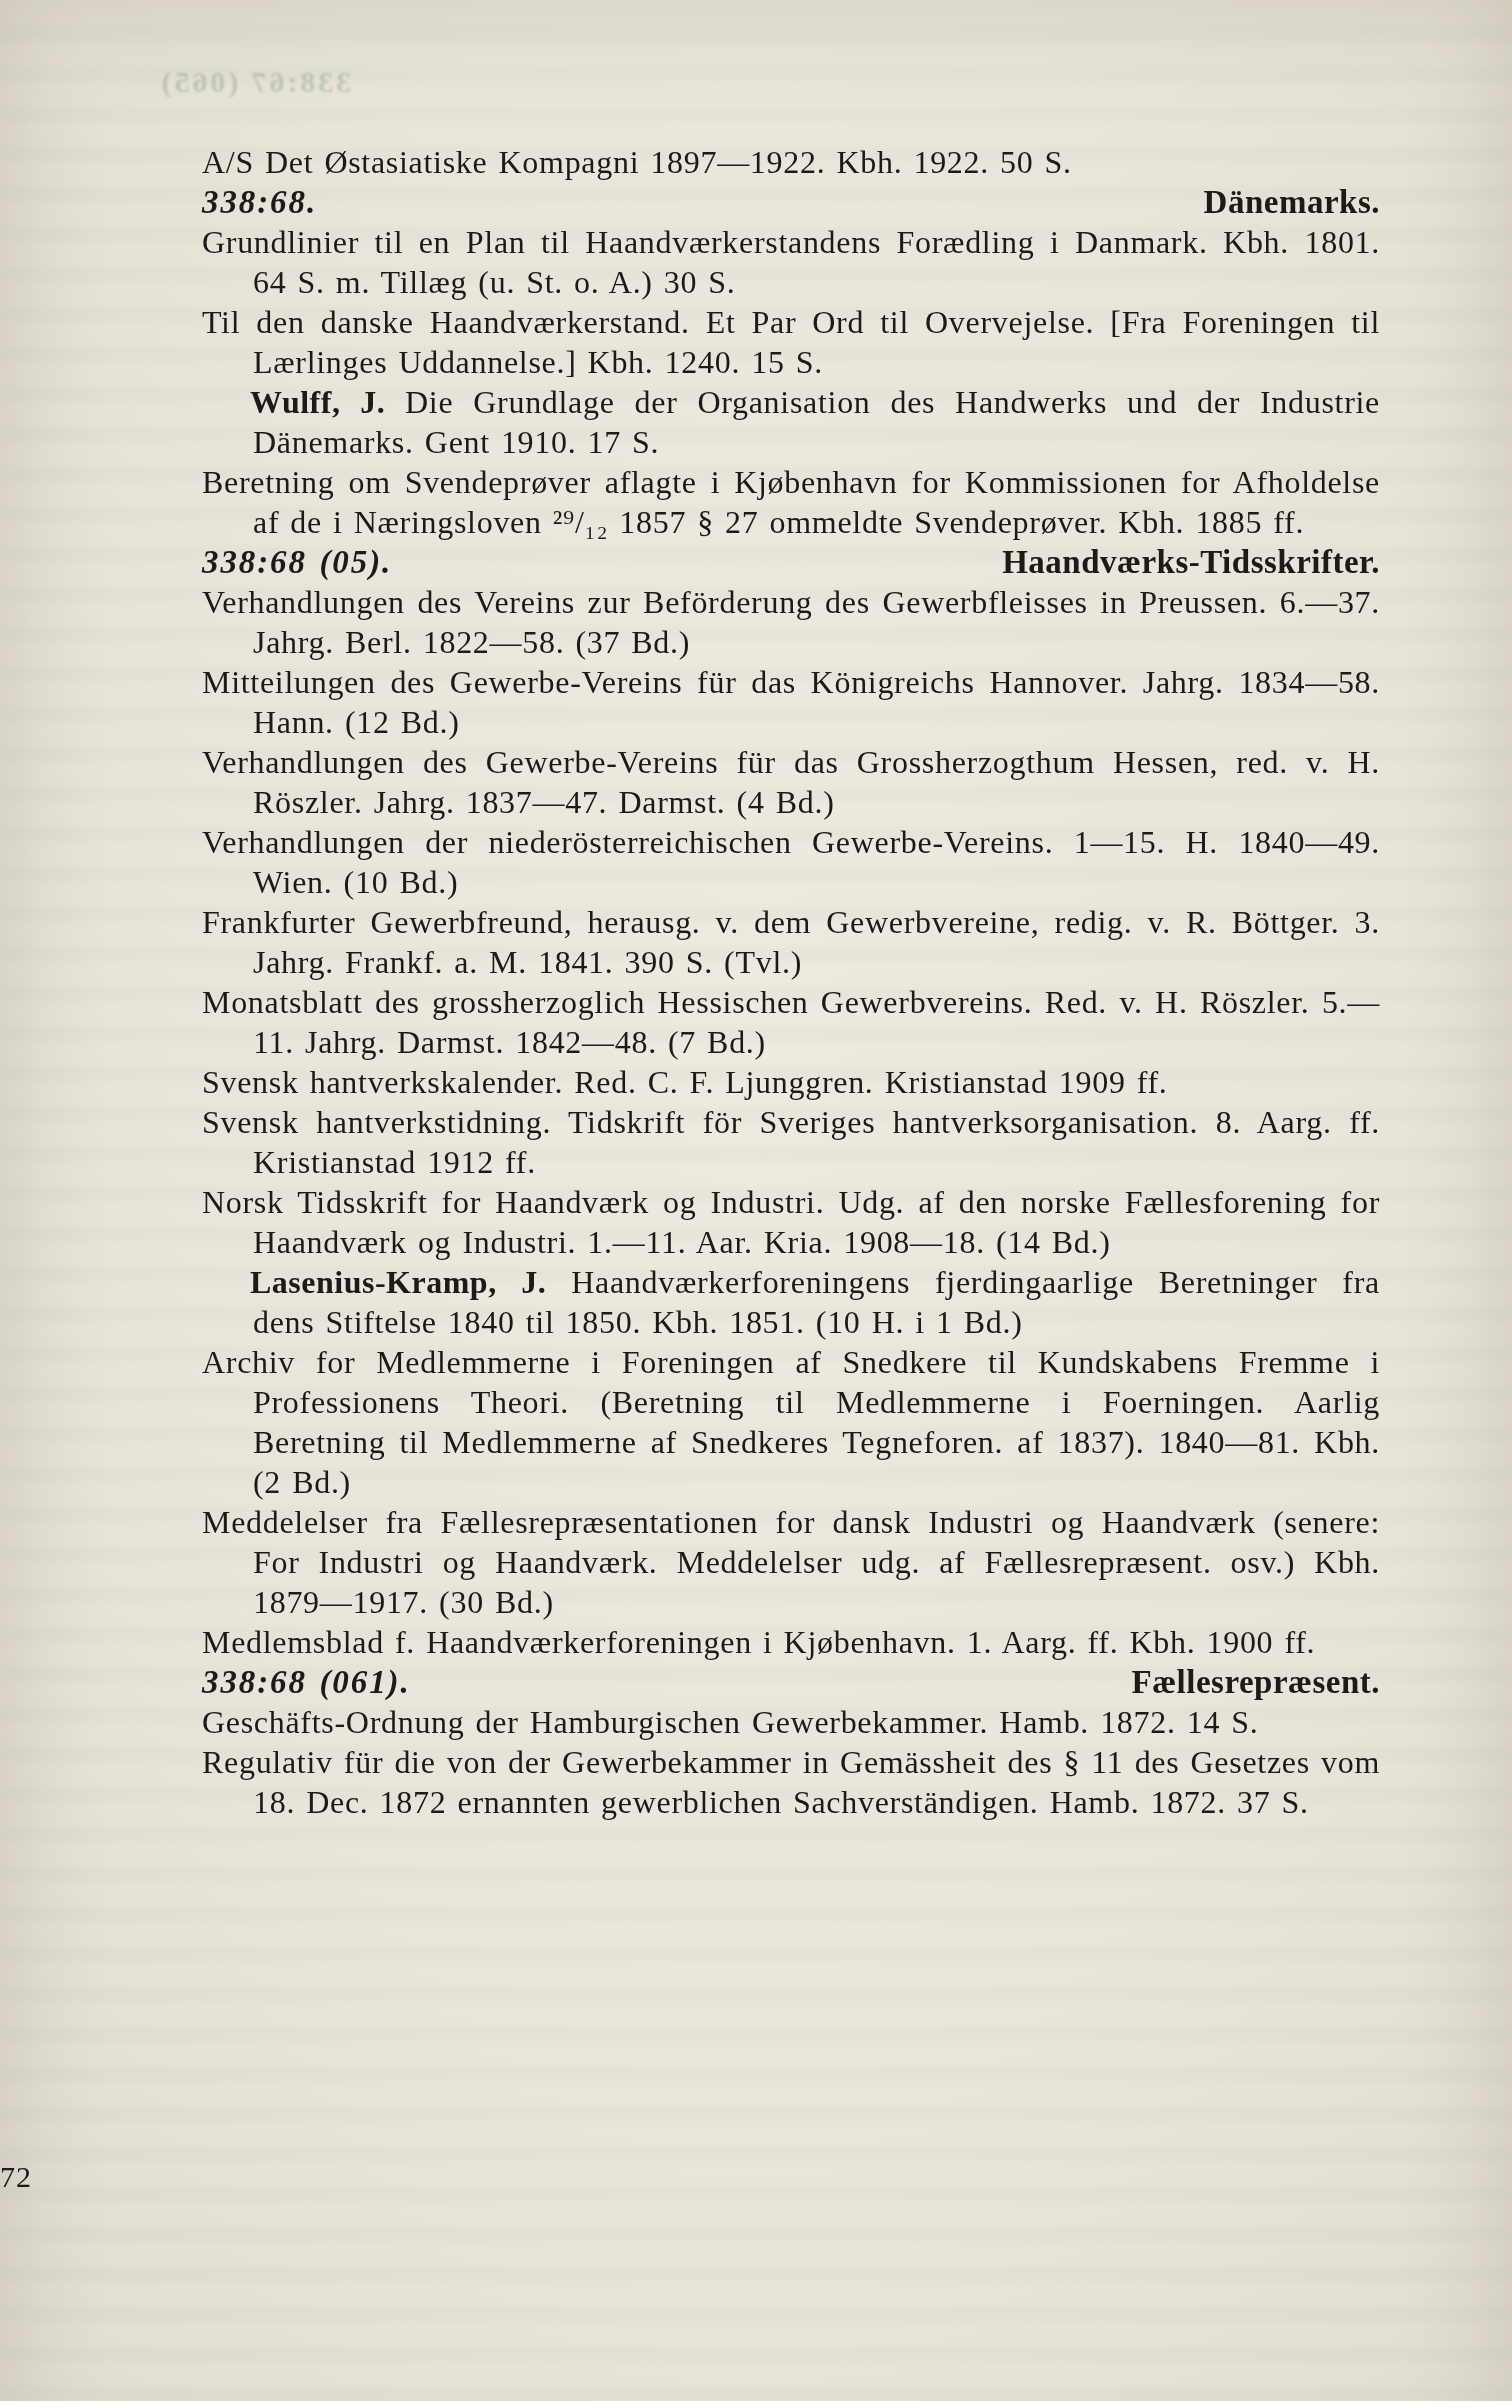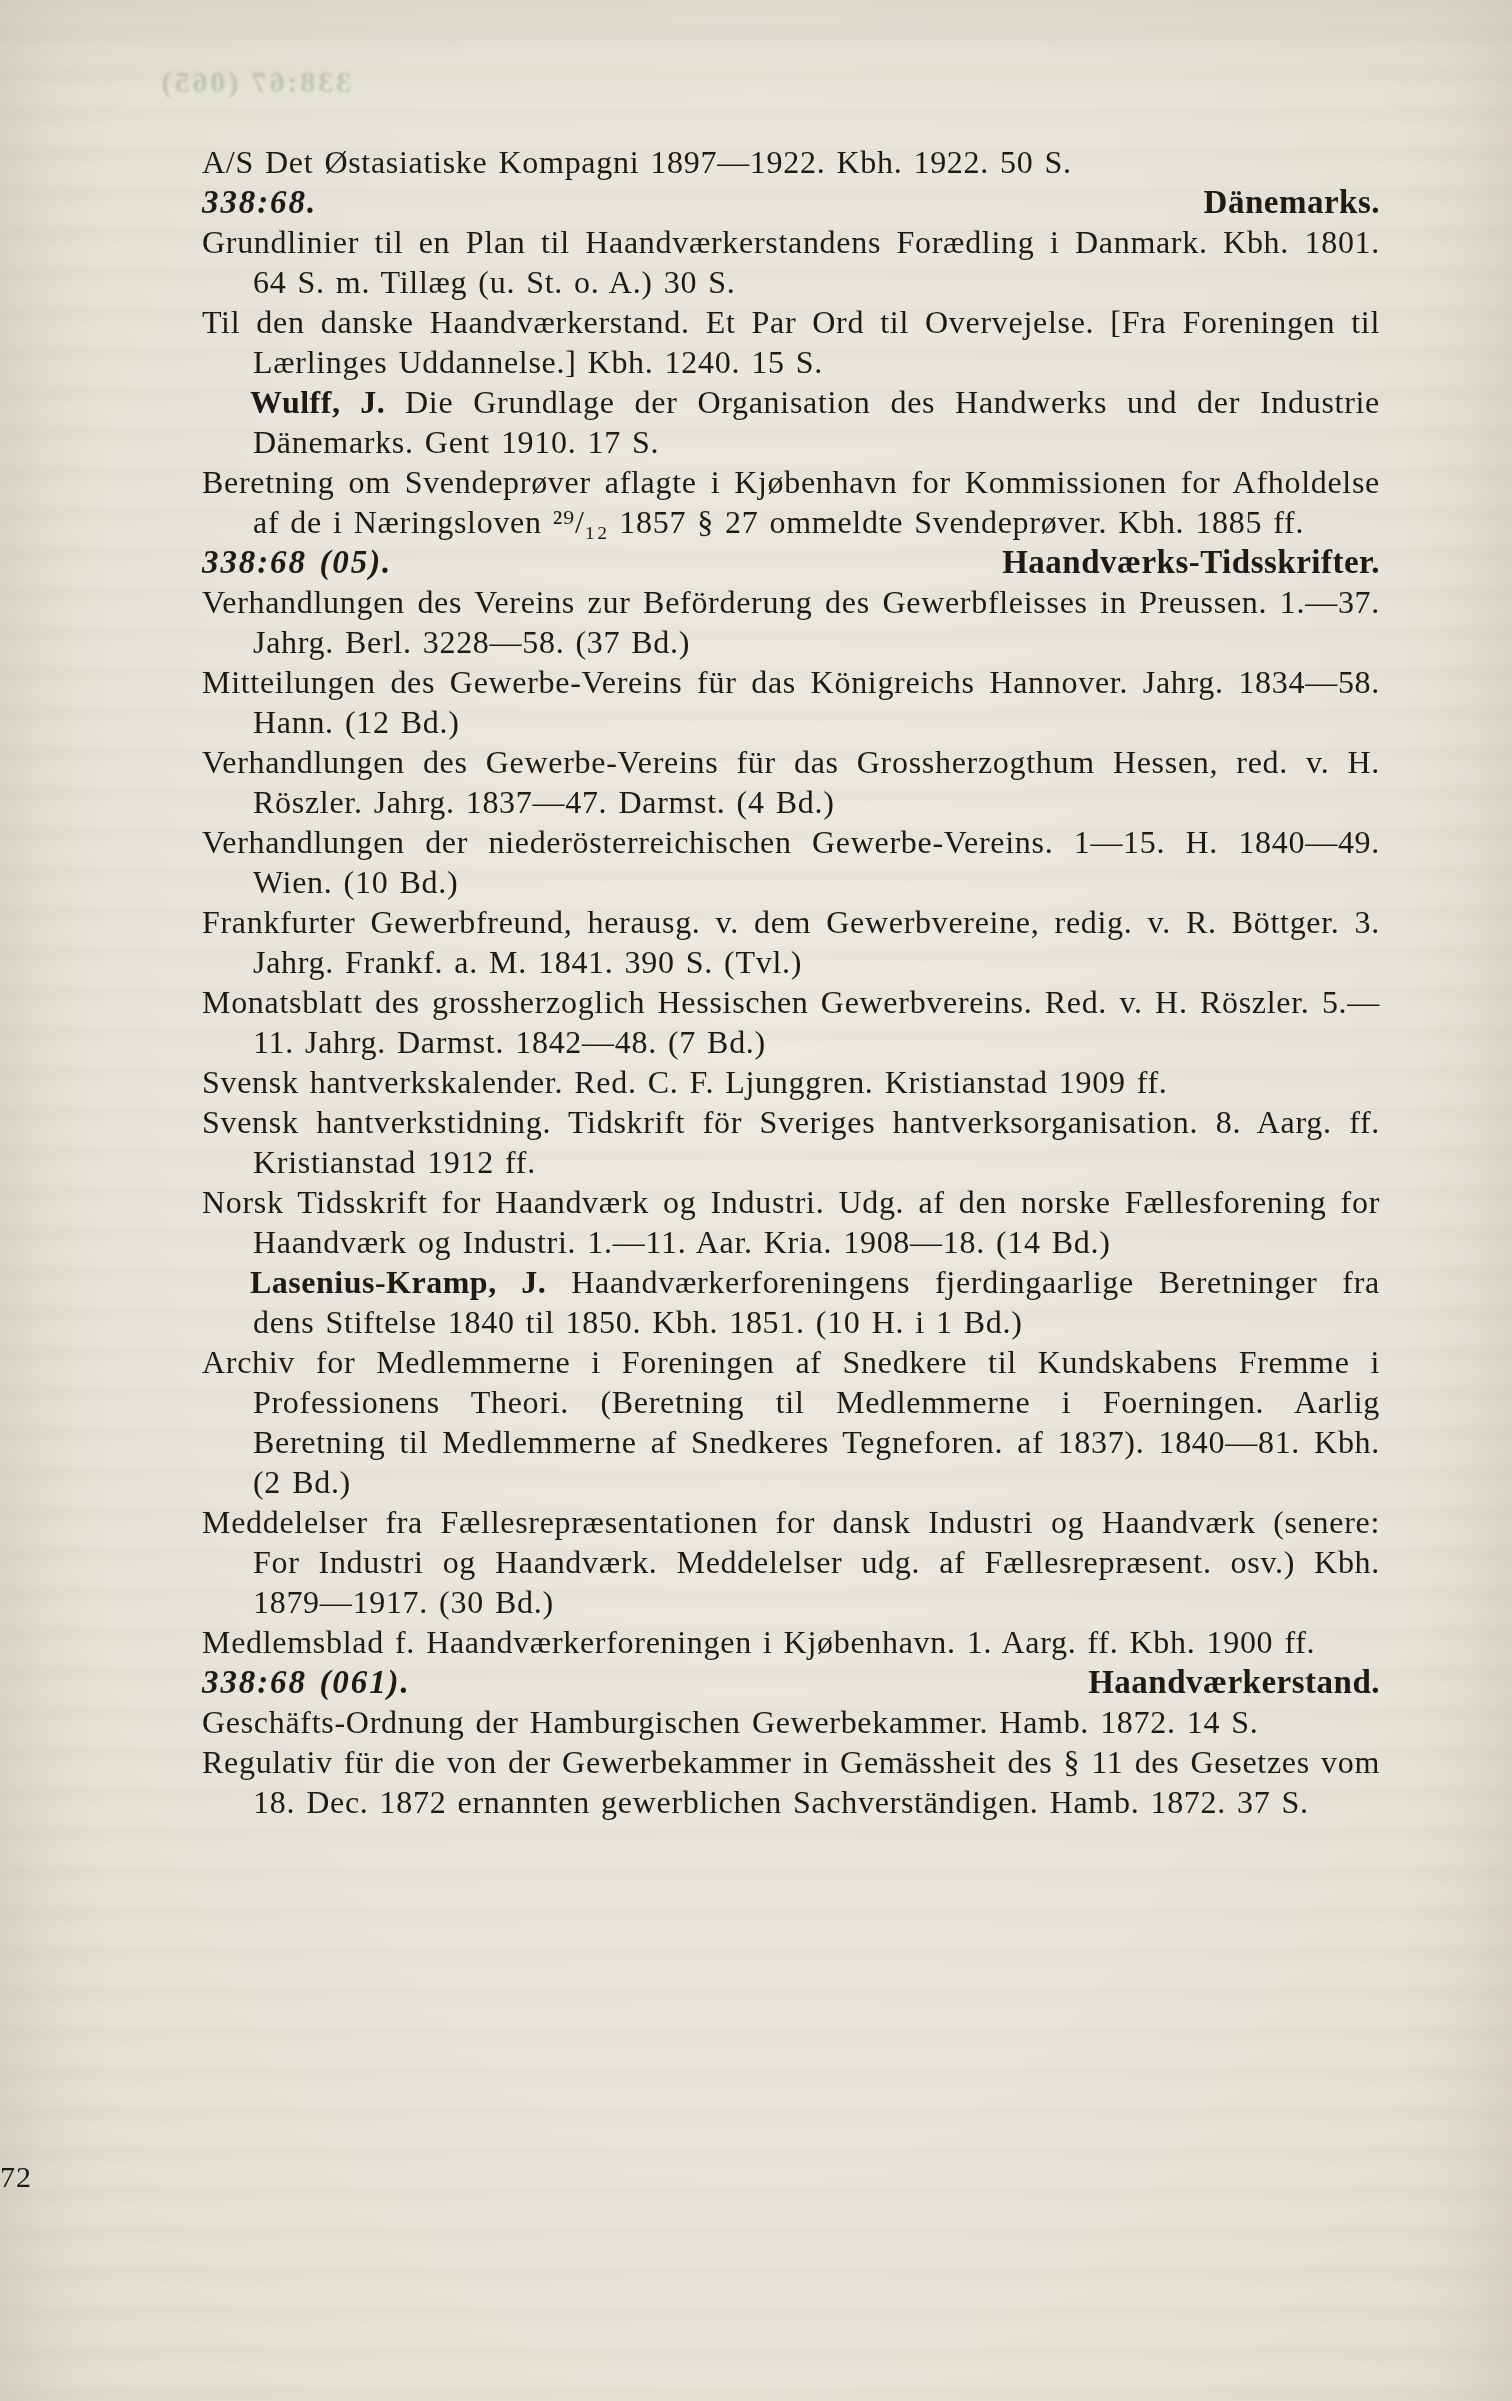--- a/index.html
+++ b/index.html
@@ -101,36 +101,36 @@
         <span class="sect">Dänemarks.</span>
       </div>
       <p class="entry">Grundlinier til en Plan til Haandværkerstandens Forædling i Danmark.  Kbh. 1801.  64 S. m. Tillæg (u. St. o. A.)  30 S.</p>
       <p class="entry">Til den danske Haandværkerstand.  Et Par Ord til Overvejelse. [Fra Foreningen til Lærlinges Uddannelse.]  Kbh. 1240.  15 S.</p>
       <p class="entry"><b>Wulff, J.</b> Die Grundlage der Organisation des Handwerks und der Industrie Dänemarks.  Gent 1910.  17 S.</p>
       <p class="entry">Beretning om Svendeprøver aflagte i Kjøbenhavn for Kommissionen for Afholdelse af de i Næringsloven ²⁹/₁₂ 1857 § 27 ommeldte Svendeprøver.  Kbh. 1885 ff.</p>
       <div class="heading">
         <span class="cls">338:68 (05).</span>
         <span class="sect">Haandværks-Tidsskrifter.</span>
       </div>
-      <p class="entry">Verhandlungen des Vereins zur Beförderung des Gewerbfleisses in Preussen.  1.—37. Jahrg.  Berl. 3228—58.  (37 Bd.)</p>
+      <p class="entry">Verhandlungen des Vereins zur Beförderung des Gewerbfleisses in Preussen.  6.—37. Jahrg.  Berl. 1822—58.  (37 Bd.)</p>
       <p class="entry">Mitteilungen des Gewerbe-Vereins für das Königreichs Hannover. Jahrg. 1834—58.  Hann.  (12 Bd.)</p>
       <p class="entry">Verhandlungen des Gewerbe-Vereins für das Grossherzogthum Hessen, red. v. H. Röszler.  Jahrg. 1837—47.  Darmst.  (4 Bd.)</p>
       <p class="entry">Verhandlungen der niederösterreichischen Gewerbe-Vereins.  1—15. H.  1840—49.  Wien.  (10 Bd.)</p>
       <p class="entry">Frankfurter Gewerbfreund, herausg. v. dem Gewerbvereine, redig. v. R. Böttger.  3. Jahrg.  Frankf. a. M. 1841.  390 S. (Tvl.)</p>
       <p class="entry">Monatsblatt des grossherzoglich Hessischen Gewerbvereins.  Red. v. H. Röszler.  5.—11. Jahrg.  Darmst. 1842—48.  (7 Bd.)</p>
       <p class="entry">Svensk hantverkskalender.  Red. C. F. Ljunggren.  Kristianstad 1909 ff.</p>
       <p class="entry">Svensk hantverkstidning.  Tidskrift för Sveriges hantverksorganisation.  8. Aarg. ff.  Kristianstad 1912 ff.</p>
       <p class="entry">Norsk Tidsskrift for Haandværk og Industri.  Udg. af den norske Fællesforening for Haandværk og Industri.  1.—11. Aar.  Kria. 1908—18.  (14 Bd.)</p>
       <p class="entry"><b>Lasenius-Kramp, J.</b> Haandværkerforeningens fjerdingaarlige Beretninger fra dens Stiftelse 1840 til 1850.  Kbh. 1851.  (10 H. i 1 Bd.)</p>
       <p class="entry">Archiv for Medlemmerne i Foreningen af Snedkere til Kundskabens Fremme i Professionens Theori.  (Beretning til Medlemmerne i Foerningen.  Aarlig Beretning til Medlemmerne af Snedkeres Tegneforen. af 1837).  1840—81.  Kbh.  (2 Bd.)</p>
       <p class="entry">Meddelelser fra Fællesrepræsentationen for dansk Industri og Haandværk (senere: For Industri og Haandværk.  Meddelelser udg. af Fællesrepræsent. osv.)  Kbh. 1879—1917.  (30 Bd.)</p>
       <p class="entry">Medlemsblad f. Haandværkerforeningen i Kjøbenhavn.  1. Aarg. ff. Kbh. 1900 ff.</p>
       <div class="heading">
         <span class="cls">338:68 (061).</span>
-        <span class="sect">Haandværkerstand.</span>
+        <span class="sect">Fællesrepræsent.</span>
       </div>
       <p class="entry">Geschäfts-Ordnung der Hamburgischen Gewerbekammer.  Hamb. 1872.  14 S.</p>
       <p class="entry">Regulativ für die von der Gewerbekammer in Gemässheit des § 11 des Gesetzes vom 18. Dec. 1872 ernannten gewerblichen Sachverständigen.  Hamb. 1872.  37 S.</p>
     </div>
 
   <div class="page-number">72</div>
 </div>
 
 
 </body></html>

